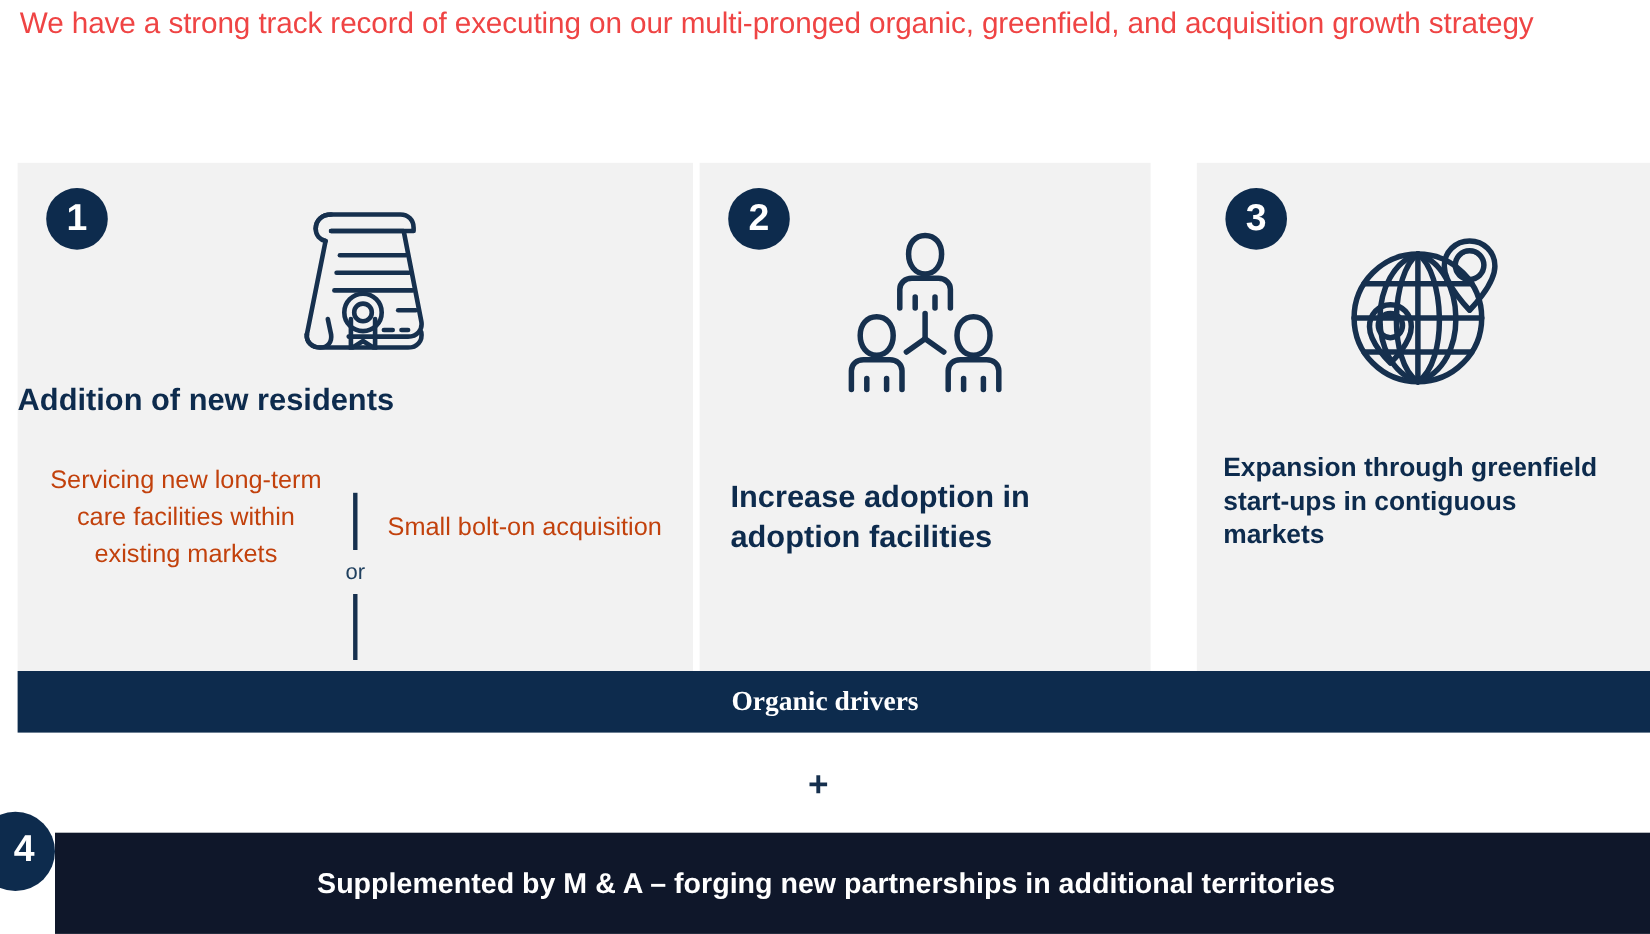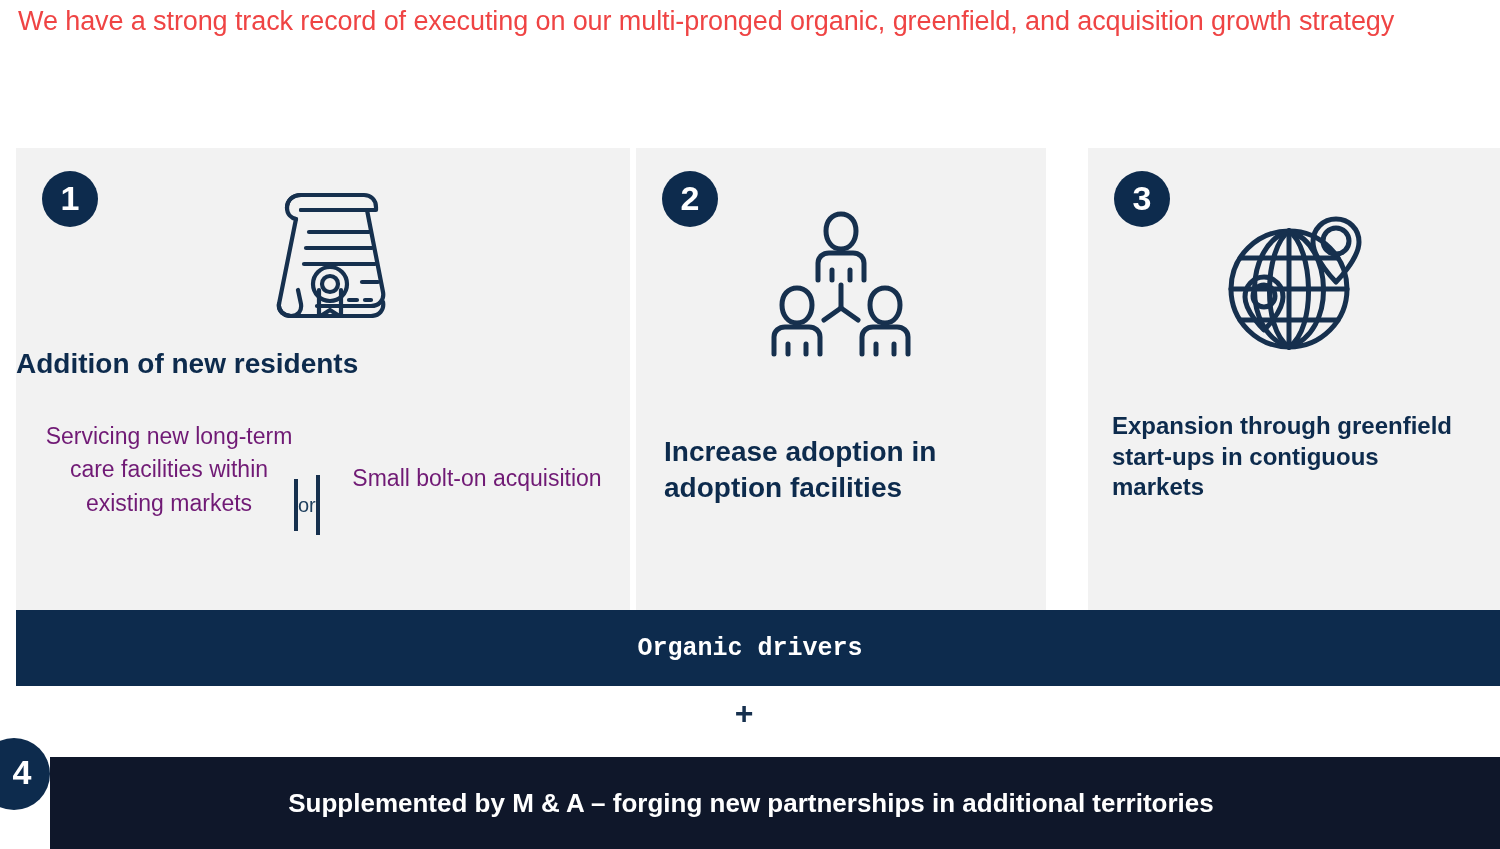--- a/index.html
+++ b/index.html
@@ -102,34 +102,35 @@
     top: 262px;
     width: 100%;
     height: 200px;
     display: flex;
     align-items: flex-start;
     justify-content: center;
   }
   .split-col {
     font-family: "Liberation Sans", sans-serif;
     font-size: 23px;
-    color: #701a75;
+    color: #c2410c;
     line-height: 1.45;
     text-align: center;
   }
   .split-left  { width: 250px; padding-top: 10px; }
   .split-right { width: 250px; padding-top: 52px; }
 
   .or-block {
     width: 58px;
     position: relative;
     height: 190px;
     display: flex;
     align-items: center;
-    justify-content: flex-start;
+    justify-content: flex-end;
+    flex-direction: column;
   }
   .or-line {
     width: 4px;
     background: #16304e;
   }
   .or-line-top    { height: 52px; }
   .or-line-bottom { height: 60px; }
   .or-text {
     font-family: "Liberation Sans", sans-serif;
     font-size: 20px;
@@ -137,27 +138,27 @@
     padding: 10px 0;
     line-height: 1;
   }
 
   
   .organic-bar {
     position: absolute;
     left: 16px;
     top: 610px;
     width: 1484px;
-    height: 76px;
+    height: 56px;
     background: #0d2b4d;
     color: #ffffff;
     display: flex;
     align-items: center;
     justify-content: center;
-    font-family: Liberation Mono, monospace;
+    font-family: Liberation Serif, serif;
     font-size: 25px;
     font-weight: 700;
     box-sizing: border-box;
   }
   .organic-bar span { transform: translateX(-8px); }
 
   
   .plus-sign {
     position: absolute;
     left: 0;

